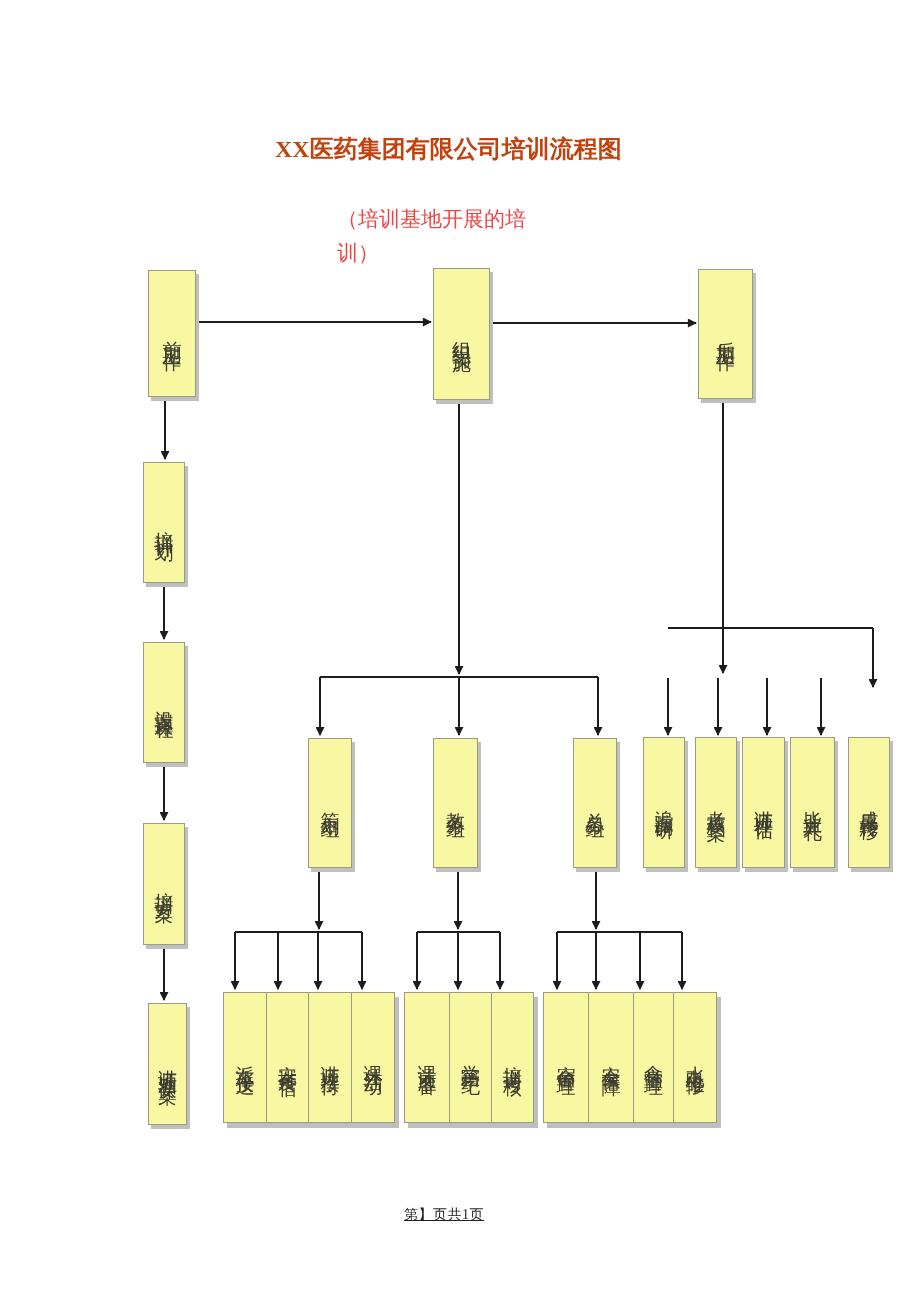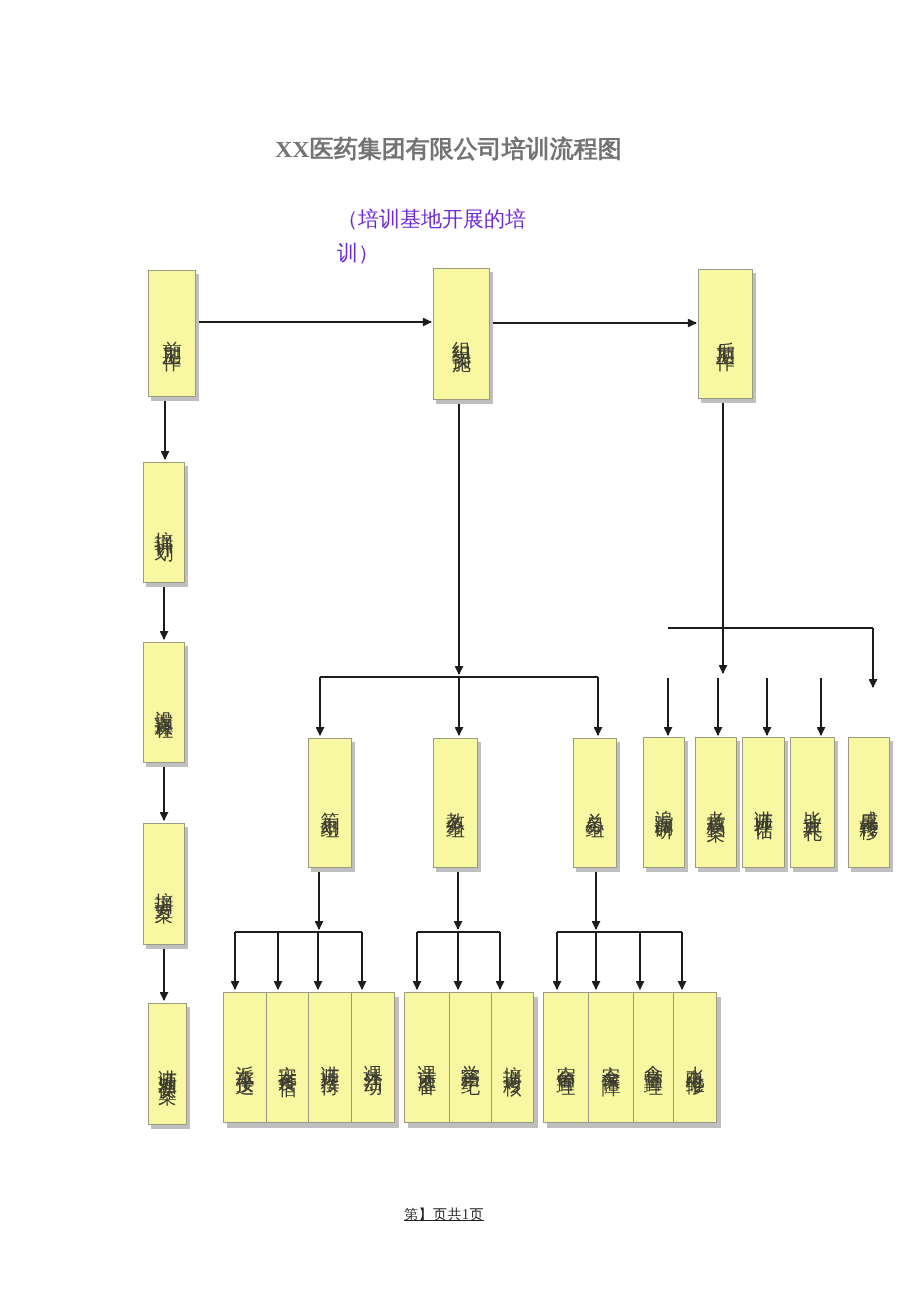--- a/index.html
+++ b/index.html
@@ -18,29 +18,29 @@
     width:920px;
     height:1301px;
     background:var(--page-bg);
     overflow:hidden;
   }
   .title{
     position:absolute;
     left:275px; top:133px;
     font-size:24px;
     font-weight:bold;
-    color:#737373;
+    color:#c2410c;
     white-space:nowrap;
   }
   .subtitle{
     position:absolute;
     left:337px; top:202px;
     font-size:21px;
     line-height:34px;
-    color:#6d28d9;
+    color:#ef4444;
   }
   .footer{
     position:absolute;
     left:404px; top:1206px;
     font-size:14px;
     letter-spacing:0.5px;
     color:#222;
     text-decoration:underline;
   }
   .connectors{position:absolute;left:0;top:0;}

